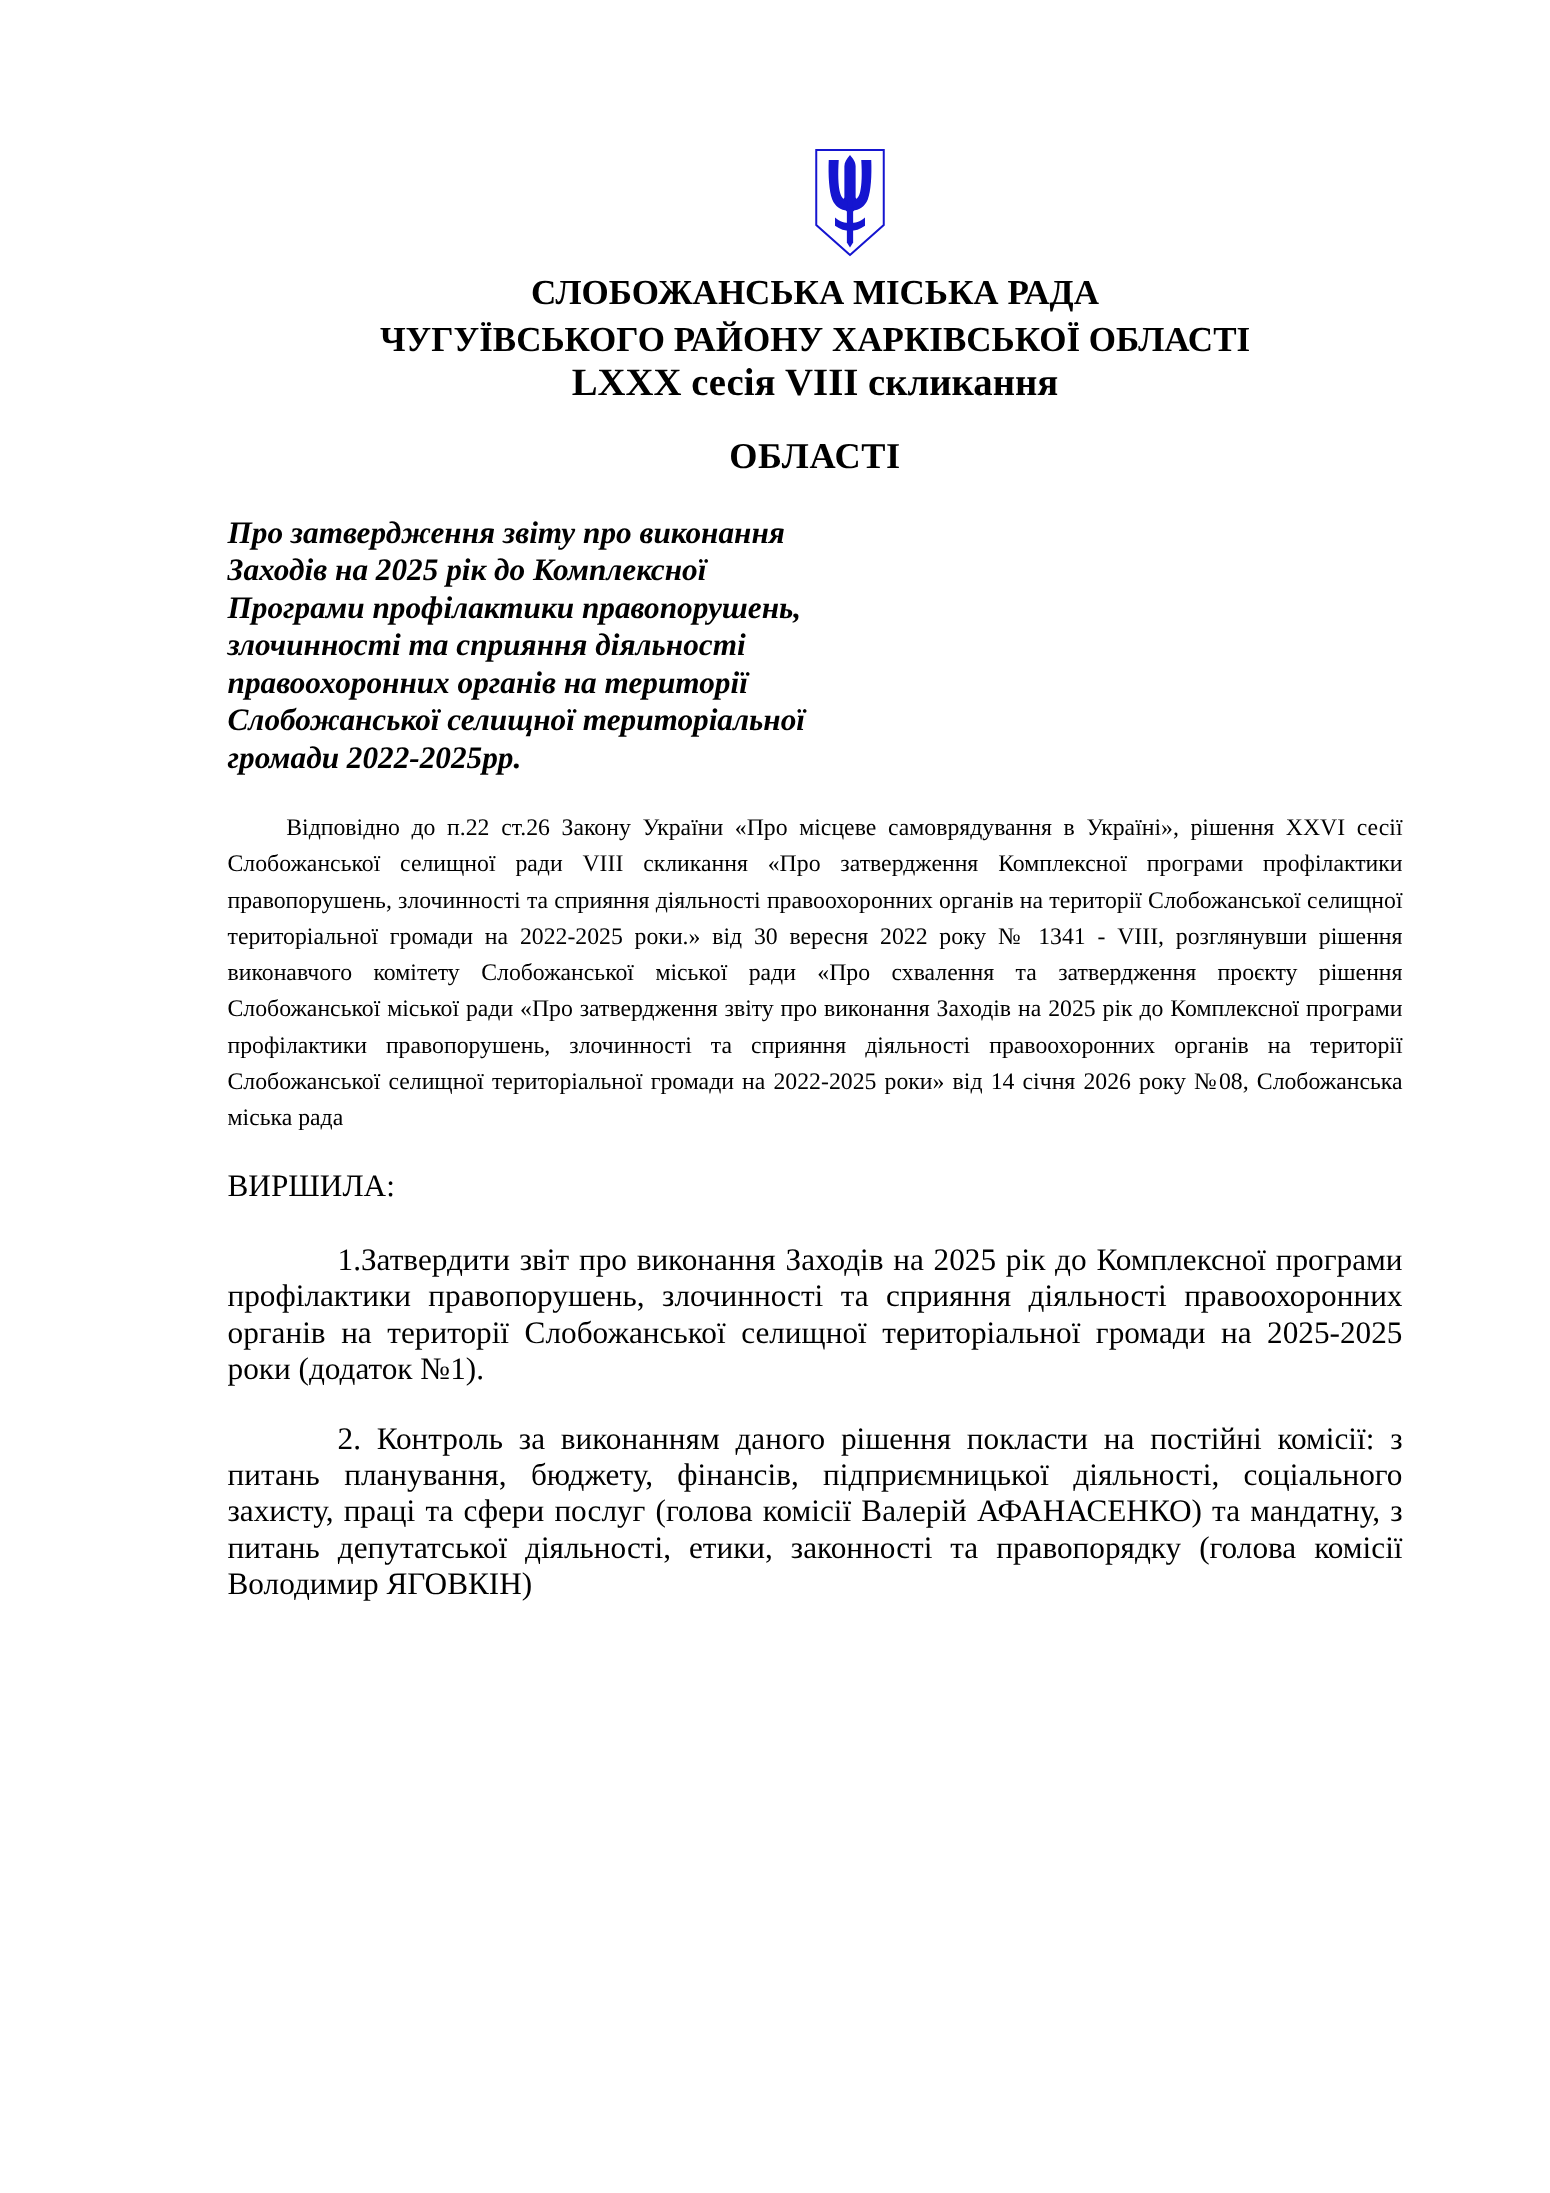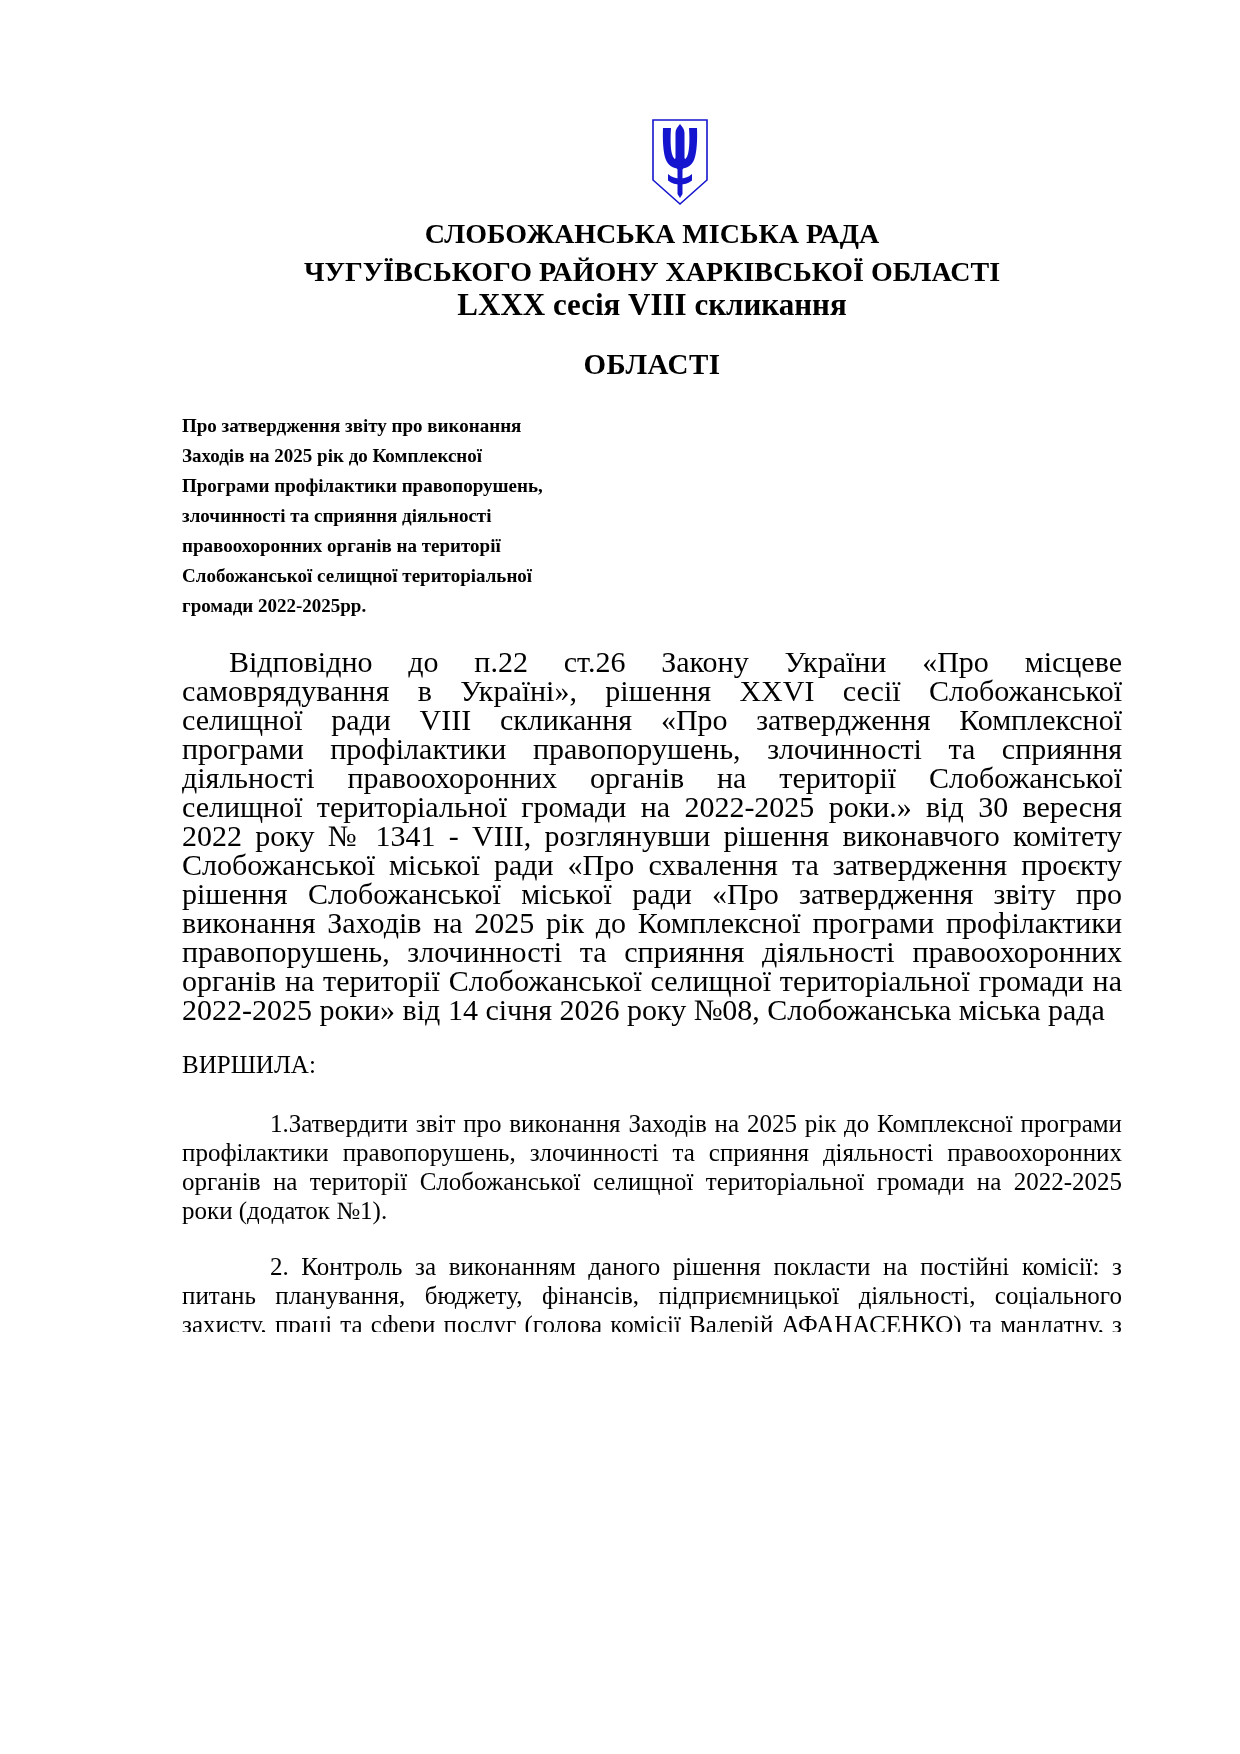--- a/index.html
+++ b/index.html
@@ -49,27 +49,28 @@
     line-height: 29px;
     margin-top: 22px;
   }
   .meta-place { position: relative; left: -40px; }
   .meta-number { margin-right: 68px; white-space: pre; }
 
   .subject {
     margin-top: 30px;
     width: 540px;
     font-weight: bold;
-    font-size: 19px;
+    font-size: 25px;
     line-height: 30px;
     white-space: pre-line;
+    font-style: italic;
   }
   .preamble {
     margin-top: 26px;
-    font-size: 30px;
+    font-size: 19px;
     line-height: 29px;
     text-align: justify;
     text-indent: 47px;
   }
   .resolved {
     margin-top: 26px;
     font-size: 25px;
     line-height: 29px;
   }
   .item {
@@ -122,19 +123,19 @@
 Програми профілактики правопорушень,
 злочинності та сприяння діяльності
 правоохоронних органів на території
 Слобожанської селищної територіальної
 громади 2022-2025рр.</div>
 
     <div class="preamble">Відповідно до п.22 ст.26 Закону України «Про місцеве самоврядування в Україні», рішення XXVI сесії Слобожанської селищної ради VIII скликання «Про затвердження Комплексної програми профілактики правопорушень, злочинності та сприяння діяльності правоохоронних органів на території Слобожанської селищної територіальної громади на 2022-2025 роки.» від 30 вересня 2022 року № 1341 - VIII, розглянувши рішення виконавчого комітету Слобожанської міської ради «Про схвалення та затвердження проєкту рішення Слобожанської міської ради «Про затвердження звіту про виконання Заходів на 2025 рік до Комплексної програми профілактики правопорушень, злочинності та сприяння діяльності правоохоронних органів на території Слобожанської селищної територіальної громади на 2022-2025 роки» від 14 січня 2026 року №08, Слобожанська міська рада</div>
 
     <div class="resolved">ВИРШИЛА:</div>
 
-    <div class="item first">1.Затвердити звіт про виконання Заходів на 2025 рік до Комплексної програми профілактики правопорушень, злочинності та сприяння діяльності правоохоронних органів на території Слобожанської селищної територіальної громади на 2022-2025 роки (додаток №1).</div>
+    <div class="item first">1.Затвердити звіт про виконання Заходів на 2025 рік до Комплексної програми профілактики правопорушень, злочинності та сприяння діяльності правоохоронних органів на території Слобожанської селищної територіальної громади на 2025-2025 роки (додаток №1).</div>
 
     <div class="item second">2. Контроль за виконанням даного рішення покласти на постійні комісії: з питань планування, бюджету, фінансів, підприємницької діяльності, соціального захисту, праці та сфери послуг (голова комісії Валерій АФАНАСЕНКО) та мандатну, з питань депутатської діяльності, етики, законності та правопорядку (голова комісії Володимир ЯГОВКІН)</div>
 
 
   </div>
 </div>
 
 </body></html>

